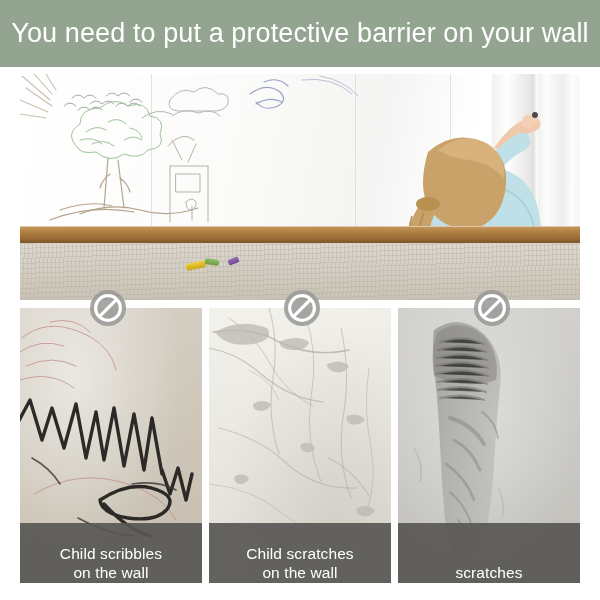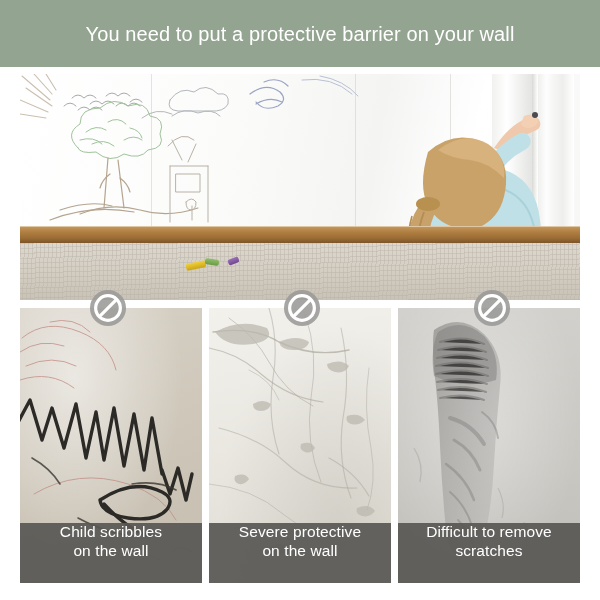--- a/index.html
+++ b/index.html
@@ -30,21 +30,21 @@
     height: 67px;
     background: #93a490;
     display: flex;
     align-items: center;
     justify-content: center;
     box-sizing: border-box;
     padding: 0 8px;
   }
   .header-title {
     color: #ffffff;
-    font-size: 20px;
+    font-size: 27px;
     font-weight: 400;
     letter-spacing: 0.1px;
     white-space: nowrap;
     text-align: center;
     line-height: 1.1;
   }
 
   
   .hero {
     position: absolute;
@@ -168,21 +168,21 @@
 
   .caption {
     position: absolute;
     left: 0;
     right: 0;
     bottom: 0;
     height: 60px;
     background: rgba(88,87,84,0.92);
     color: #ffffff;
     display: flex;
-    align-items: flex-start;
+    align-items: flex-end;
     justify-content: center;
     text-align: center;
     font-size: 15.5px;
     line-height: 1.22;
     letter-spacing: 0.1px;
     padding: 0 4px;
     box-sizing: border-box;
   }
 
   
@@ -370,21 +370,21 @@
             <path d="M138 108 q12 -4 18 4 q-6 6 -14 4 q-6 -2 -4 -8 z"></path>
             <path d="M92 136 q10 -4 14 4 q-4 6 -10 4 q-6 -2 -4 -8 z"></path>
             <path d="M26 168 q10 -4 14 3 q-4 6 -10 5 q-6 -2 -4 -8 z"></path>
             <path d="M148 200 q12 -5 18 3 q-5 7 -13 5 q-7 -2 -5 -8 z"></path>
             <path d="M62 238 q12 -5 18 3 q-5 7 -13 5 q-7 -2 -5 -8 z"></path>
           </g>
         </svg>
       </div>
       <div class="caption">
         <span>
-          <span>Severe protective</span><br>
+          <span>Child scratches</span><br>
           <span>on the wall</span>
         </span>
       </div>
     </div>
 
     <div class="panel">
       <div class="panel-photo photo-footprint">
         <svg width="100%" height="100%" viewBox="0 0 182 275" preserveAspectRatio="none">
           <defs>
             <linearGradient id="soleGrad" x1="0" y1="0" x2="1" y2="1">
@@ -419,21 +419,21 @@
           </g>
           <g stroke="#8d8c8a" opacity="0.3" fill="none">
             <path d="M16 140 q10 16 6 34" stroke-width="1.4"></path>
             <path d="M100 180 q8 16 4 30" stroke-width="1.2"></path>
             <path d="M126 214 q6 10 2 20" stroke-width="1.2"></path>
           </g>
         </svg>
       </div>
       <div class="caption">
         <span>
-          <span>Difficult to remove</span><br>
+          <br>
           <span>scratches</span>
         </span>
       </div>
     </div>
   </div>
 
   <svg class="no-badge b1" viewBox="0 0 40 40">
     <circle cx="20" cy="20" r="19" fill="#9a9a97" opacity="0.88"></circle>
     <circle cx="20" cy="20" r="13" fill="none" stroke="#ffffff" stroke-width="3.4"></circle>
     <line x1="11.2" y1="28.8" x2="28.8" y2="11.2" stroke="#ffffff" stroke-width="3.4" stroke-linecap="butt"></line>

